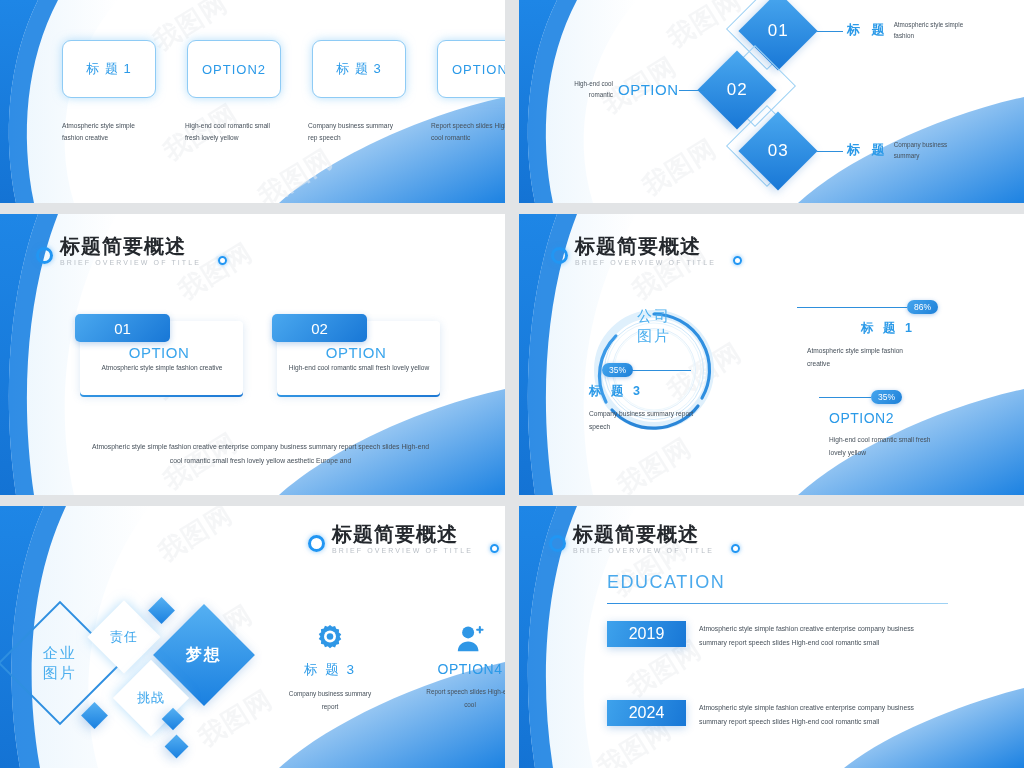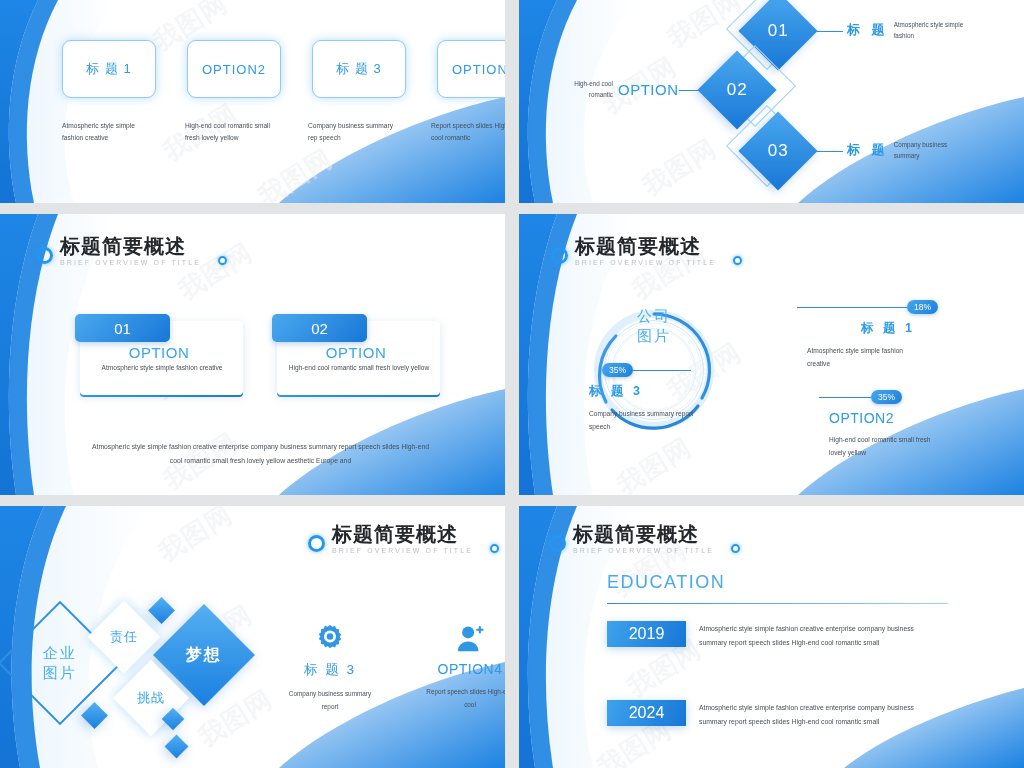--- a/index.html
+++ b/index.html
@@ -355,21 +355,21 @@
       </svg>
       <div class="inner"></div>
       <div class="inner2"></div>
       <div class="ctxt">
         <div>公司</div>
         <div>图片</div>
       </div>
     </div>
 
     <div class="lead" style="left:278px;top:93px;width:110px;"></div>
-    <div class="pct" style="left:388px;top:86px;">18%</div>
+    <div class="pct" style="left:388px;top:86px;">86%</div>
     <div class="s4-item" style="left:288px;top:106px;width:108px;">
       <div class="t" style="text-align:right;">标 题 1</div>
       <div class="d" style="text-align:left;">Atmospheric style simple fashion creative</div>
     </div>
 
     <div class="lead" style="left:300px;top:183px;width:52px;"></div>
     <div class="pct" style="left:352px;top:176px;">35%</div>
     <div class="s4-item" style="left:310px;top:196px;width:120px;">
       <div class="t lat">OPTION2</div>
       <div class="d">High-end cool romantic small fresh lovely yellow</div>

